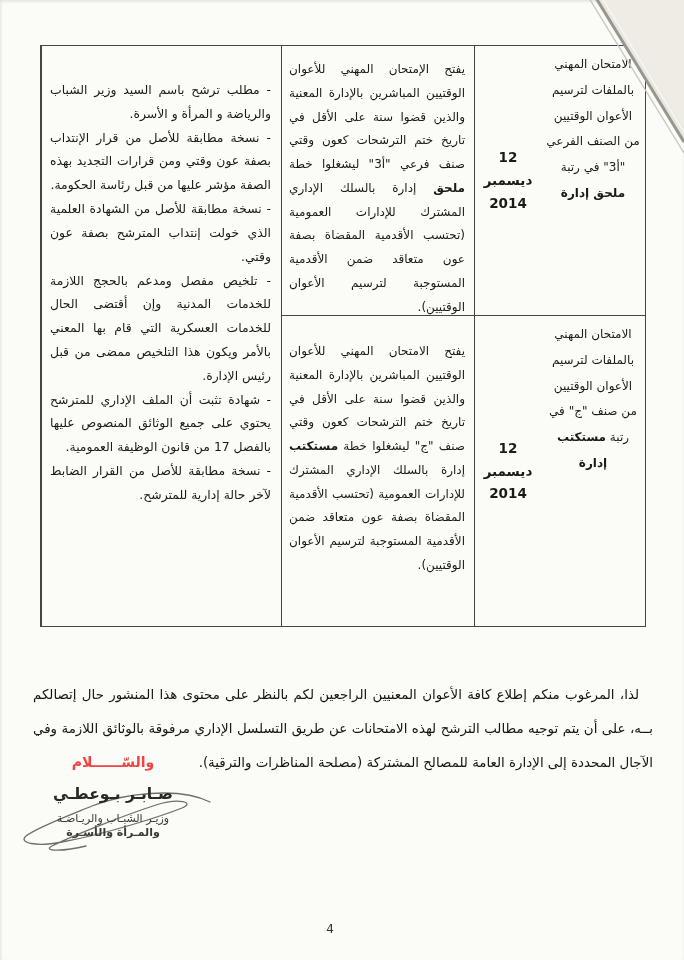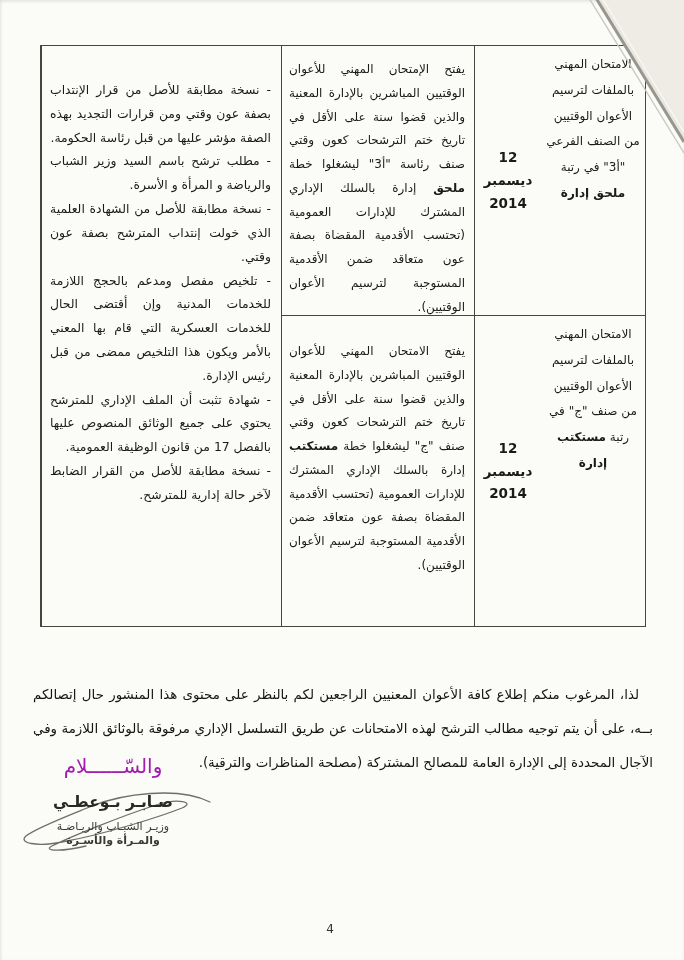--- a/index.html
+++ b/index.html
@@ -55,21 +55,21 @@
     height:34px;line-height:34px;white-space:nowrap;
     text-align:justify;text-align-last:justify;overflow:hidden;
   }
   .closing .cl.first{text-indent:14px;}
   .closing .cl.last{text-align-last:right;}
   
   .sig{
     position:absolute;left:6px;top:754px;width:214px;height:130px;
     text-align:center;direction:rtl;
   }
-  .sig .salutation{font-size:20px;font-weight:normal;letter-spacing:.5px;color:#a21caf;}
+  .sig .salutation{font-size:14px;font-weight:bold;letter-spacing:.5px;color:#ef4444;}
   .sig .name{margin-top:15px;font-size:15.5px;font-weight:bold;letter-spacing:.5px;color:#2a2823;position:relative;z-index:2;}
   .sig .t1{margin-top:9px;font-size:11px;font-weight:normal;letter-spacing:1.2px;color:#3b3933;position:relative;z-index:2;}
   .sig .t2{margin-top:1px;font-size:11px;font-weight:bold;letter-spacing:2px;color:#3b3933;position:relative;z-index:2;}
   .sig svg{position:absolute;left:4px;top:30px;z-index:1;}
   
   .pagenum{position:absolute;left:318px;top:922px;width:24px;text-align:center;font-size:12px;color:#33312c;}
   
   .curl{position:absolute;left:0;top:0;pointer-events:none;}
 </style>
 </head>
@@ -84,26 +84,26 @@
     </div>
 
     <div class="cell date-cell sep-v sep-h">
       <div>
         <div>12 ديسمبر</div>
         <div>2014</div>
       </div>
     </div>
 
     <div class="cell desc-cell sep-v sep-h">
-      <span>يفتح الإمتحان المهني للأعوان الوقتيين المباشرين بالإدارة المعنية والذين قضوا سنة على الأقل في تاريخ ختم الترشحات كعون وقتي صنف رئاسة "أ3" ليشغلوا خطة </span><b>ملحق</b><span> إدارة بالسلك الإداري المشترك للإدارات العمومية (تحتسب الأقدمية المقضاة بصفة عون متعاقد ضمن الأقدمية المستوجبة لترسيم الأعوان الوقتيين).</span>
+      <span>يفتح الإمتحان المهني للأعوان الوقتيين المباشرين بالإدارة المعنية والذين قضوا سنة على الأقل في تاريخ ختم الترشحات كعون وقتي صنف فرعي "أ3" ليشغلوا خطة </span><b>ملحق</b><span> إدارة بالسلك الإداري المشترك للإدارات العمومية (تحتسب الأقدمية المقضاة بصفة عون متعاقد ضمن الأقدمية المستوجبة لترسيم الأعوان الوقتيين).</span>
     </div>
 
     <div class="cell cond-cell sep-v">
+      <p>- مطلب ترشح باسم السيد وزير الشباب والرياضة و المرأة و الأسرة.</p>
       <p>- نسخة مطابقة للأصل من قرار الإنتداب بصفة عون وقتي ومن قرارات التجديد بهذه الصفة مؤشر عليها من قبل رئاسة الحكومة.</p>
-      <p>- مطلب ترشح باسم السيد وزير الشباب والرياضة و المرأة و الأسرة.</p>
       <p>- نسخة مطابقة للأصل من الشهادة العلمية الذي خولت إنتداب المترشح بصفة عون وقتي.</p>
       <p>- تلخيص مفصل ومدعم بالحجج اللازمة للخدمات المدنية وإن أقتضى الحال للخدمات العسكرية التي قام بها المعني بالأمر ويكون هذا التلخيص ممضى من قبل رئيس الإدارة.</p>
       <p>- شهادة تثبت أن الملف الإداري للمترشح يحتوي على جميع الوثائق المنصوص عليها بالفصل 17 من قانون الوظيفة العمومية.</p>
       <p>- نسخة مطابقة للأصل من القرار الضابط لآخر حالة إدارية للمترشح.</p>
     </div>
 
     <div class="cell title-cell" style="grid-row:2">
       <div><span>الامتحان المهني بالملفات لترسيم الأعوان الوقتيين من صنف "ج" في رتبة </span><b>مستكتب إدارة</b></div>
     </div>
 

